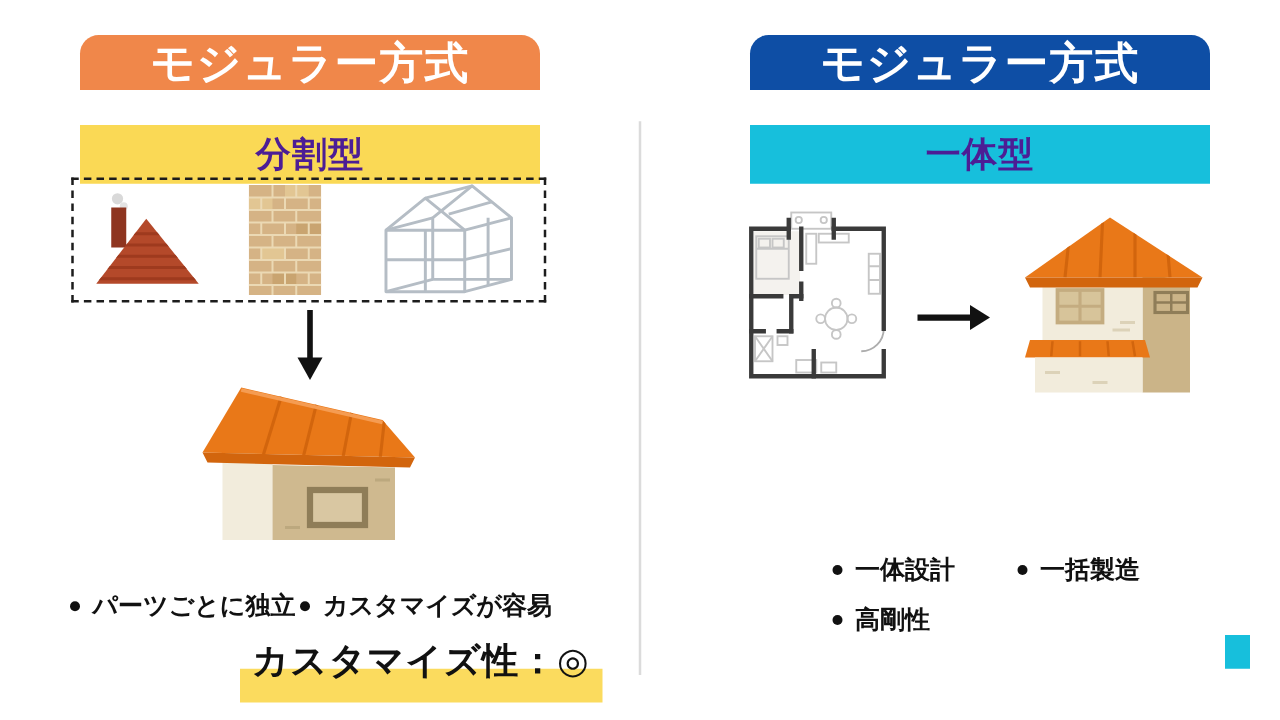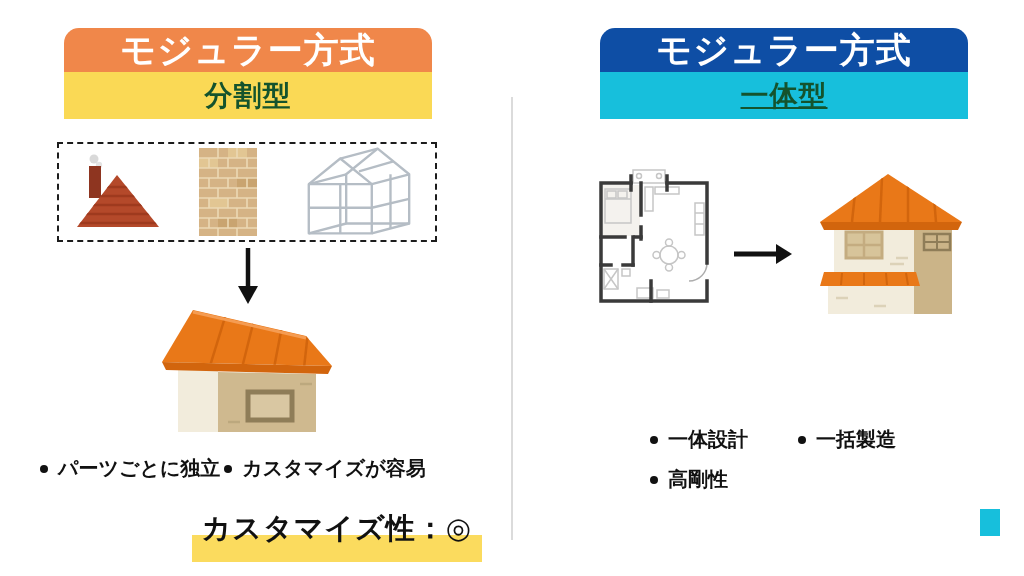--- a/index.html
+++ b/index.html
@@ -16,37 +16,37 @@
   .hdr-right { left:600px; top:28px; }
   .hdr-top {
     height:44px; border-radius:15px 15px 0 0;
     display:flex; align-items:center; justify-content:center;
     color:#fff; font-size:35px; font-weight:bold; letter-spacing:1px;
   }
   .hdr-left  .hdr-top { background:var(--left_header,#F0874A); }
   .hdr-right .hdr-top { background:var(--right_header,#0E4EA5); }
   .hdr-sub {
     height:47px; display:flex; align-items:center; justify-content:center;
-    color:#14532d; font-size:28px; font-weight:bold; letter-spacing:1px;
+    color:#4c1d95; font-size:28px; font-weight:bold; letter-spacing:1px;margin-top:28px;
   }
   .hdr-left  .hdr-sub { background:var(--left_subheader,#FAD955); }
-  .hdr-right .hdr-sub { background:var(--right_subheader,#17BFDC);text-decoration:underline; }
+  .hdr-right .hdr-sub { background:var(--right_subheader,#17BFDC); }
 
   
   .parts-box {
     position:absolute; left:57px; top:142px; width:380px; height:100px;
     border:2px dashed #1c1c1c; box-sizing:border-box;
     display:flex; align-items:center; justify-content:space-between;
     padding:0 14px;
   }
 
   .abs { position:absolute; }
 
   
-  ul.bullets { margin:0; padding:0; list-style:none; }
+  ul.bullets { margin:16px; padding:0; list-style:none; }
   .bullets li {
     position:relative; padding-left:22px;
     font-size:20px; font-weight:bold; white-space:nowrap;
   }
   .bullets li::before {
     content:""; position:absolute; left:4px; top:50%; transform:translateY(-50%);
     width:8px; height:8px; border-radius:50%; background:#111;
   }
   .bullets-left { left:36px; top:455px; display:flex; }
   .bullets-right {

